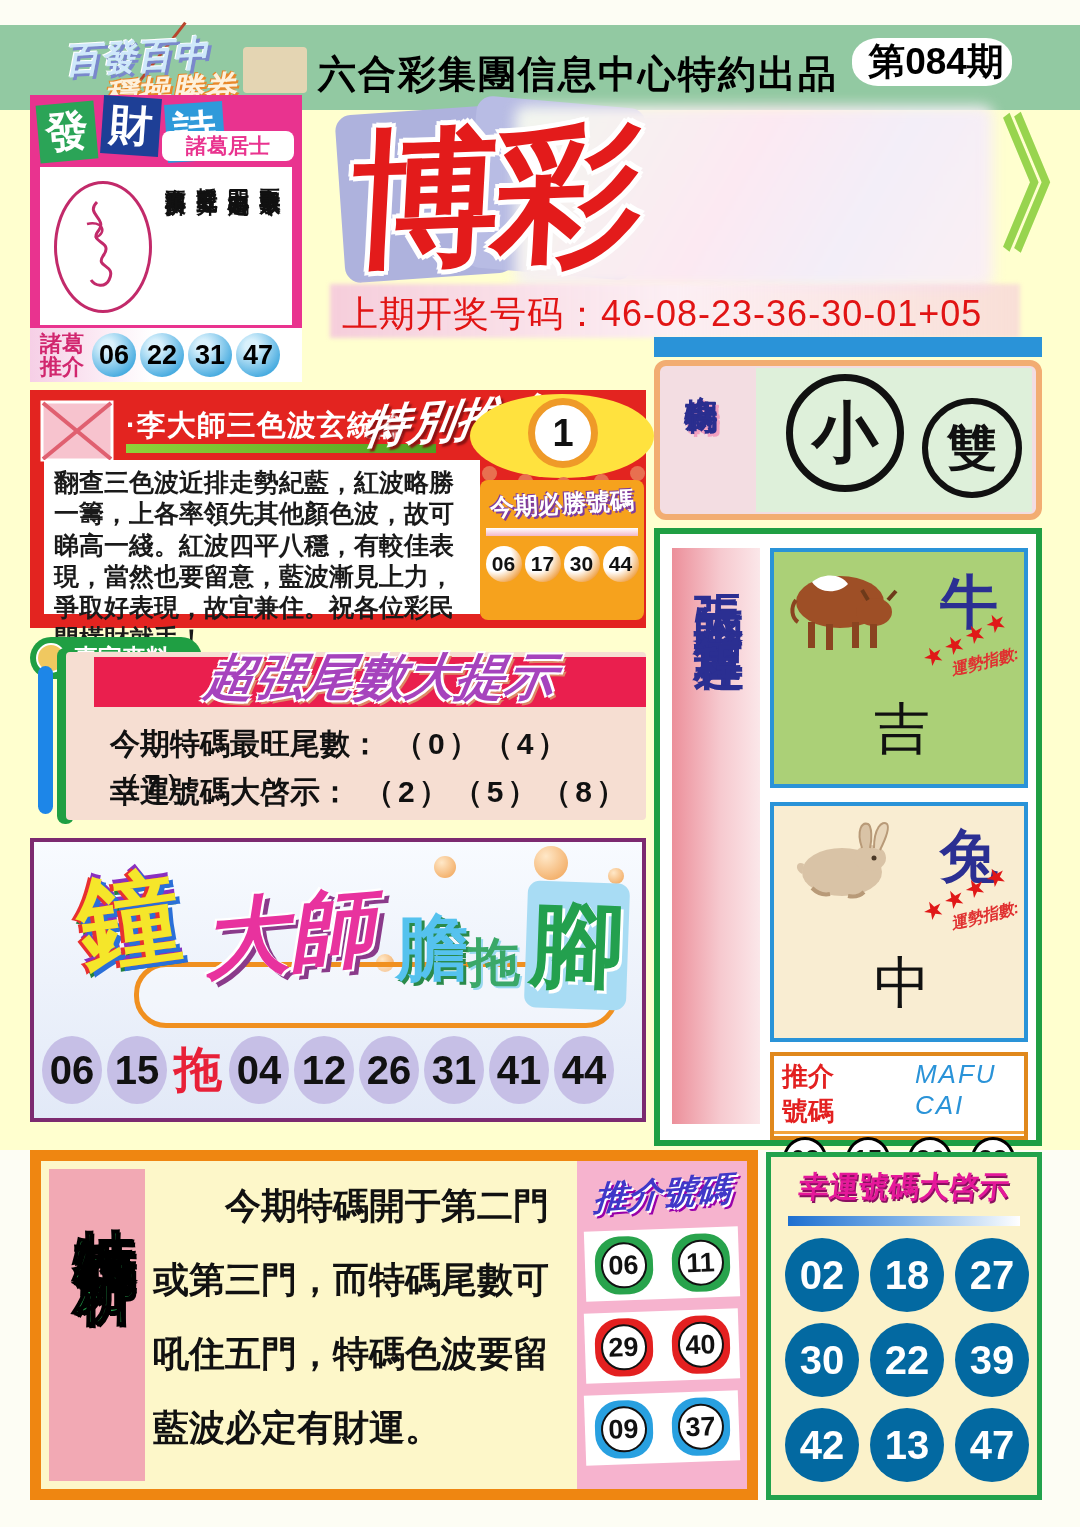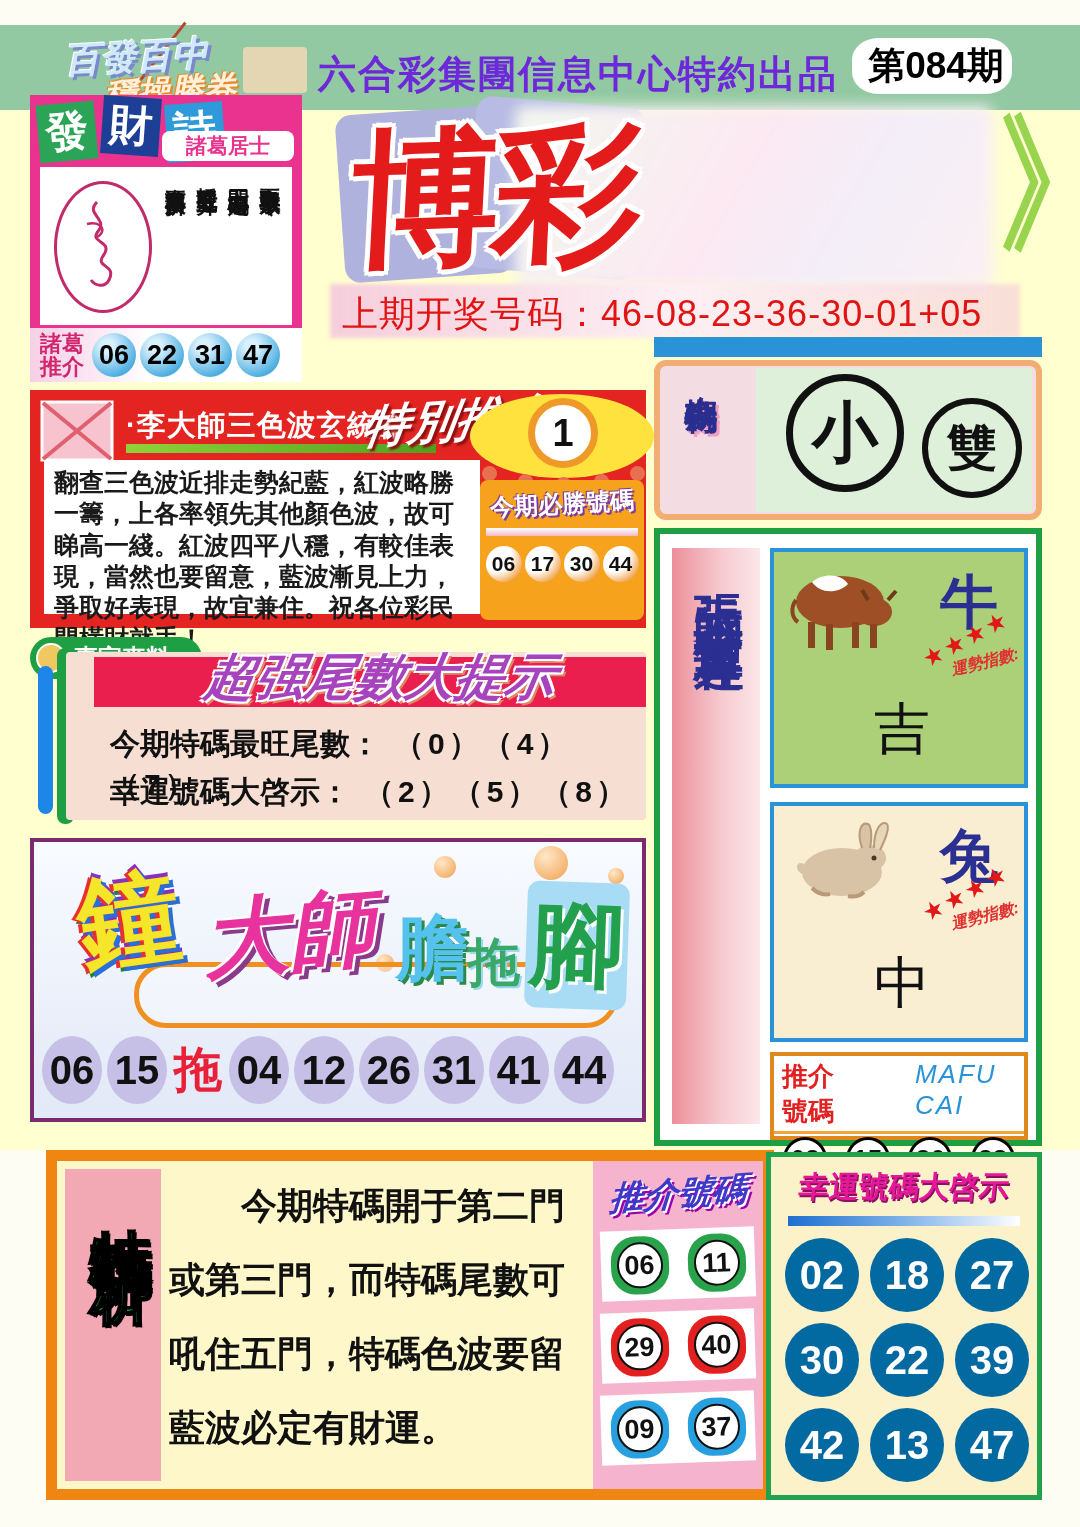--- a/index.html
+++ b/index.html
@@ -11,22 +11,22 @@
   .bg-yellow{left:0;top:88px;width:1080px;height:1062px;background:#ffffcf;}
 
   
   .header{left:0;top:25px;width:1080px;height:85px;background:#92c9a2;}
   .red-line{left:150px;top:-14px;width:3px;height:110px;background:#b8452c;transform:rotate(38deg);}
   .slogan1{left:64px;top:8px;font-size:36px;font-weight:bold;font-style:italic;color:#cfe8fa;
            text-shadow:3px 3px 0 #7a88cc,-1px -1px 0 #fff;transform:rotate(-3deg);}
   .slogan2{left:104px;top:44px;font-size:33px;font-weight:bold;font-style:italic;color:#fdf1dc;
            text-shadow:2px 2px 0 #e8882a,-1px -1px 0 #e8882a;transform:rotate(-3deg);}
   .beige-sq{left:243px;top:22px;width:64px;height:46px;background:#e9d6b4;border-radius:4px;opacity:.95;}
-  .source{left:318px;top:24px;font-size:38px;font-weight:bold;color:#6d28d9;letter-spacing:2px;}
-  .issue{left:852px;top:13px;width:152px;height:56px;background:#fff;border-radius:26px/22px;
+  .source{left:318px;top:24px;font-size:38px;font-weight:bold;color:#000000;letter-spacing:2px;}
+  .issue{left:852px;top:13px;width:152px;height:48px;background:#fff;border-radius:26px/22px;
          font-size:37px;font-weight:bold;color:#000;padding-left:8px;}
 
   
   .facai{left:30px;top:95px;width:272px;height:287px;background:#e9338f;}
   .fb{position:absolute;width:58px;height:58px;display:flex;align-items:center;justify-content:center;
       font-size:43px;font-weight:bold;color:#fff;}
   .fb1{left:8px;top:8px;background:#2ba457;transform:rotate(-5deg);}
   .fb2{left:72px;top:2px;background:#1e3f96;transform:rotate(4deg);}
   .fb3{left:136px;top:8px;background:#2f9ada;transform:rotate(-4deg);}
   .facai-author{right:8px;top:36px;background:#fff;border-radius:8px;padding:1px 24px;
@@ -141,21 +141,21 @@
   .mafu{left:110px;top:518px;width:258px;height:88px;border:4px solid #e0881c;background:#fff;box-sizing:border-box;}
   .mafu-head{display:flex;gap:10px;padding:3px 8px 2px;border-bottom:3px solid #f3a43c;}
   .mafu-label{color:#e32020;font-weight:900;font-size:26px;}
   .mafu-brand{color:#2a93d8;font-weight:400;font-size:26px;font-style:italic;letter-spacing:2px;margin-left:48px;}
   .mafu-balls{display:flex;justify-content:space-around;margin-top:3px;}
   .mafu-ball{width:44px;height:44px;border:3px solid #000;border-radius:50%;background:#fff;
              font-size:26px;font-weight:bold;color:#111;box-sizing:border-box;}
 
   
   .bottombox{left:30px;top:1150px;width:728px;height:350px;border:11px solid #ef8611;
-             background:#fdf7c9;box-sizing:border-box;margin-left:16px;}
+             background:#fdf7c9;box-sizing:border-box;}
   .ana-strip{left:8px;top:8px;width:96px;height:312px;background:#f2a9b4;}
   .ana-title{position:absolute;left:14px;top:10px;writing-mode:vertical-rl;font-size:62px;font-weight:900;
              color:#22a24c;letter-spacing:12px;-webkit-text-stroke:2px #000;
              text-shadow:2px 2px 0 #000;}
   .ana-body{left:112px;top:8px;width:414px;font-size:36px;font-weight:bold;color:#111;
             line-height:2.06;text-indent:72px;}
   .tui-sec{left:536px;top:0;width:170px;height:328px;background:#f6b3ce;}
   .tui-title{margin-top:10px;text-align:center;font-size:34px;font-weight:900;font-style:italic;color:#4038c8;
              transform:skewX(-8deg) rotate(-4deg);text-shadow:2px 2px 0 #fff,4px 4px 0 #90a;}
   .tui-row{margin:12px 8px;background:#fff;height:70px;display:flex;align-items:center;

